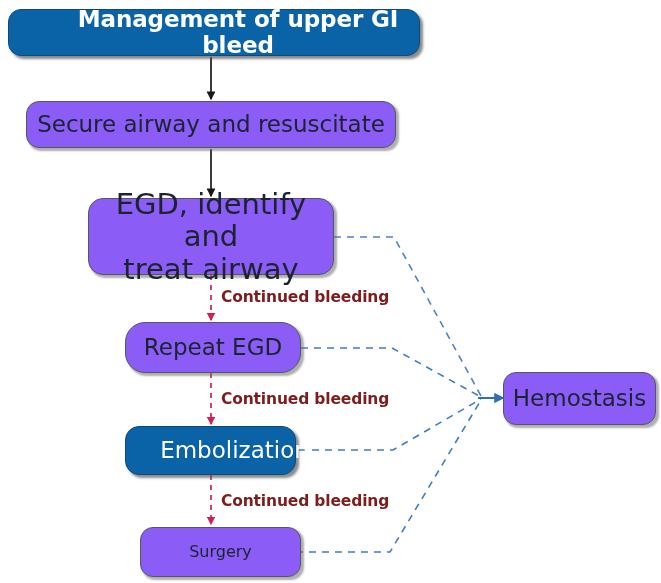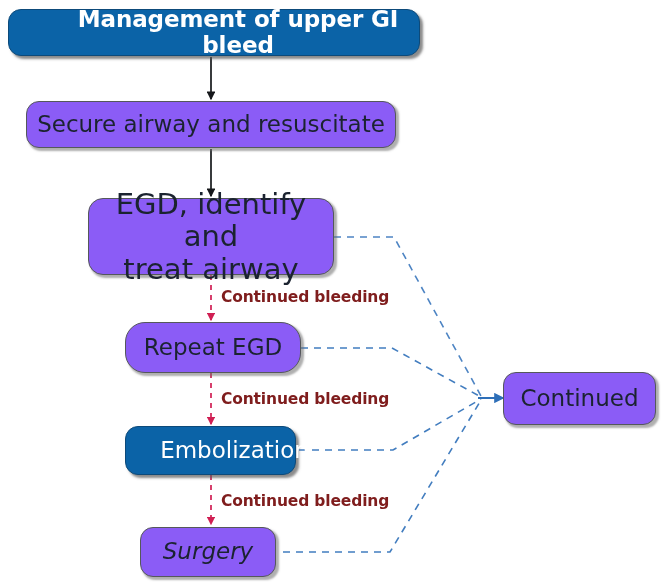--- a/index.html
+++ b/index.html
@@ -126,30 +126,30 @@
     <span>
       <span>EGD, identify and</span><br>
       <span>treat airway</span>
     </span>
   </div>
 
   <div class="node node-plain" style="left:125px; top:322px; width:176px; height:51px; font-size:23px;border-radius:20px;">
     <span>Repeat EGD</span>
   </div>
 
-  <div class="node node-blue" style="left:125px; top:426px; width:171px; height:49px; font-size:23px;">
+  <div class="node node-blue" style="left:125px; top:426px; width:171px; height:49px; font-size:23px;border-radius:14px;">
     <span>Embolization</span>
   </div>
 
-  <div class="node node-plain" style="left:140px; top:527px; width:136px; height:50px; font-size:23px;font-style:italic;">
+  <div class="node node-plain" style="left:140px; top:527px; width:161px; height:50px; font-size:16px;">
     <span>Surgery</span>
   </div>
 
   <div class="node node-plain" style="left:503px; top:372px; width:153px; height:53px; font-size:23px;">
-    <span>Continued</span>
+    <span>Hemostasis</span>
   </div>
 
   <div class="edge-label" style="left:221px; top:288px;">Continued bleeding</div>
 
   <div class="edge-label" style="left:221px; top:390px;">Continued bleeding</div>
 
   <div class="edge-label" style="left:221px; top:492px;">Continued bleeding</div>
 
 </div>
 

